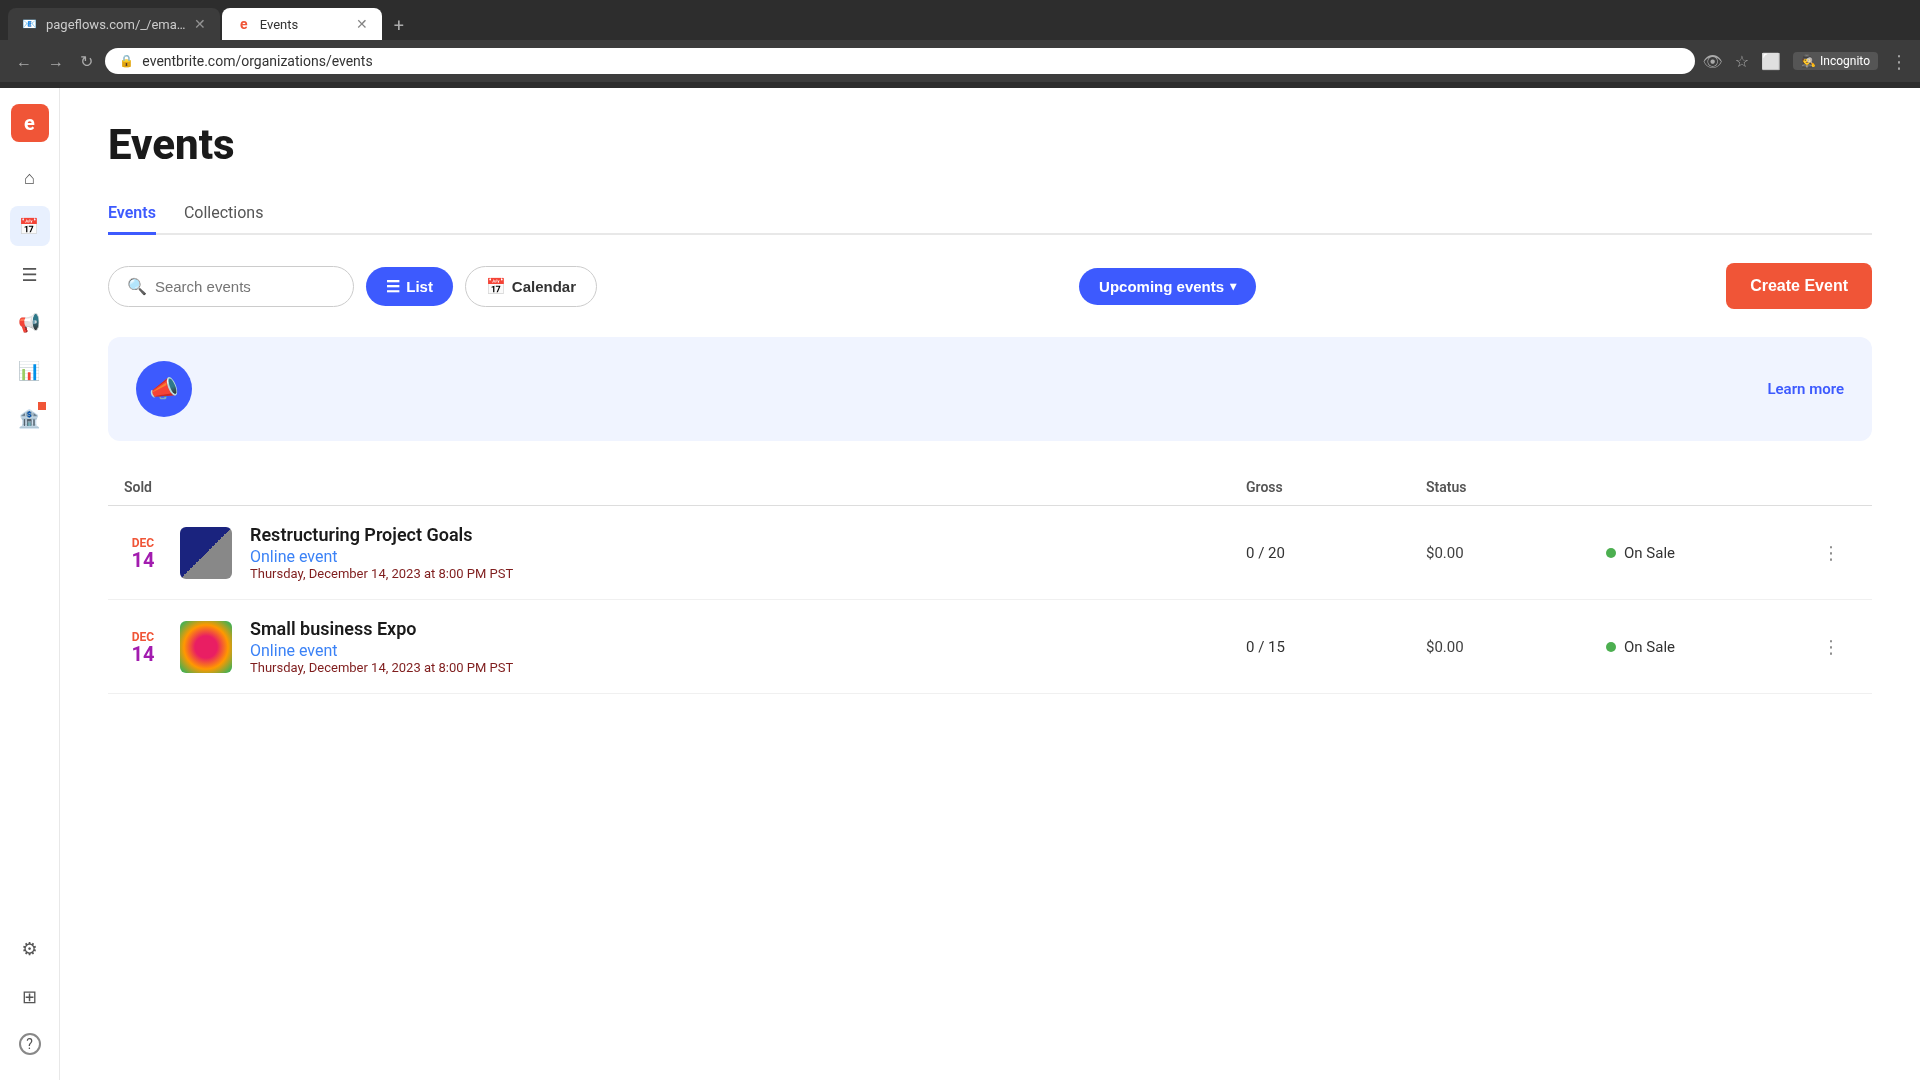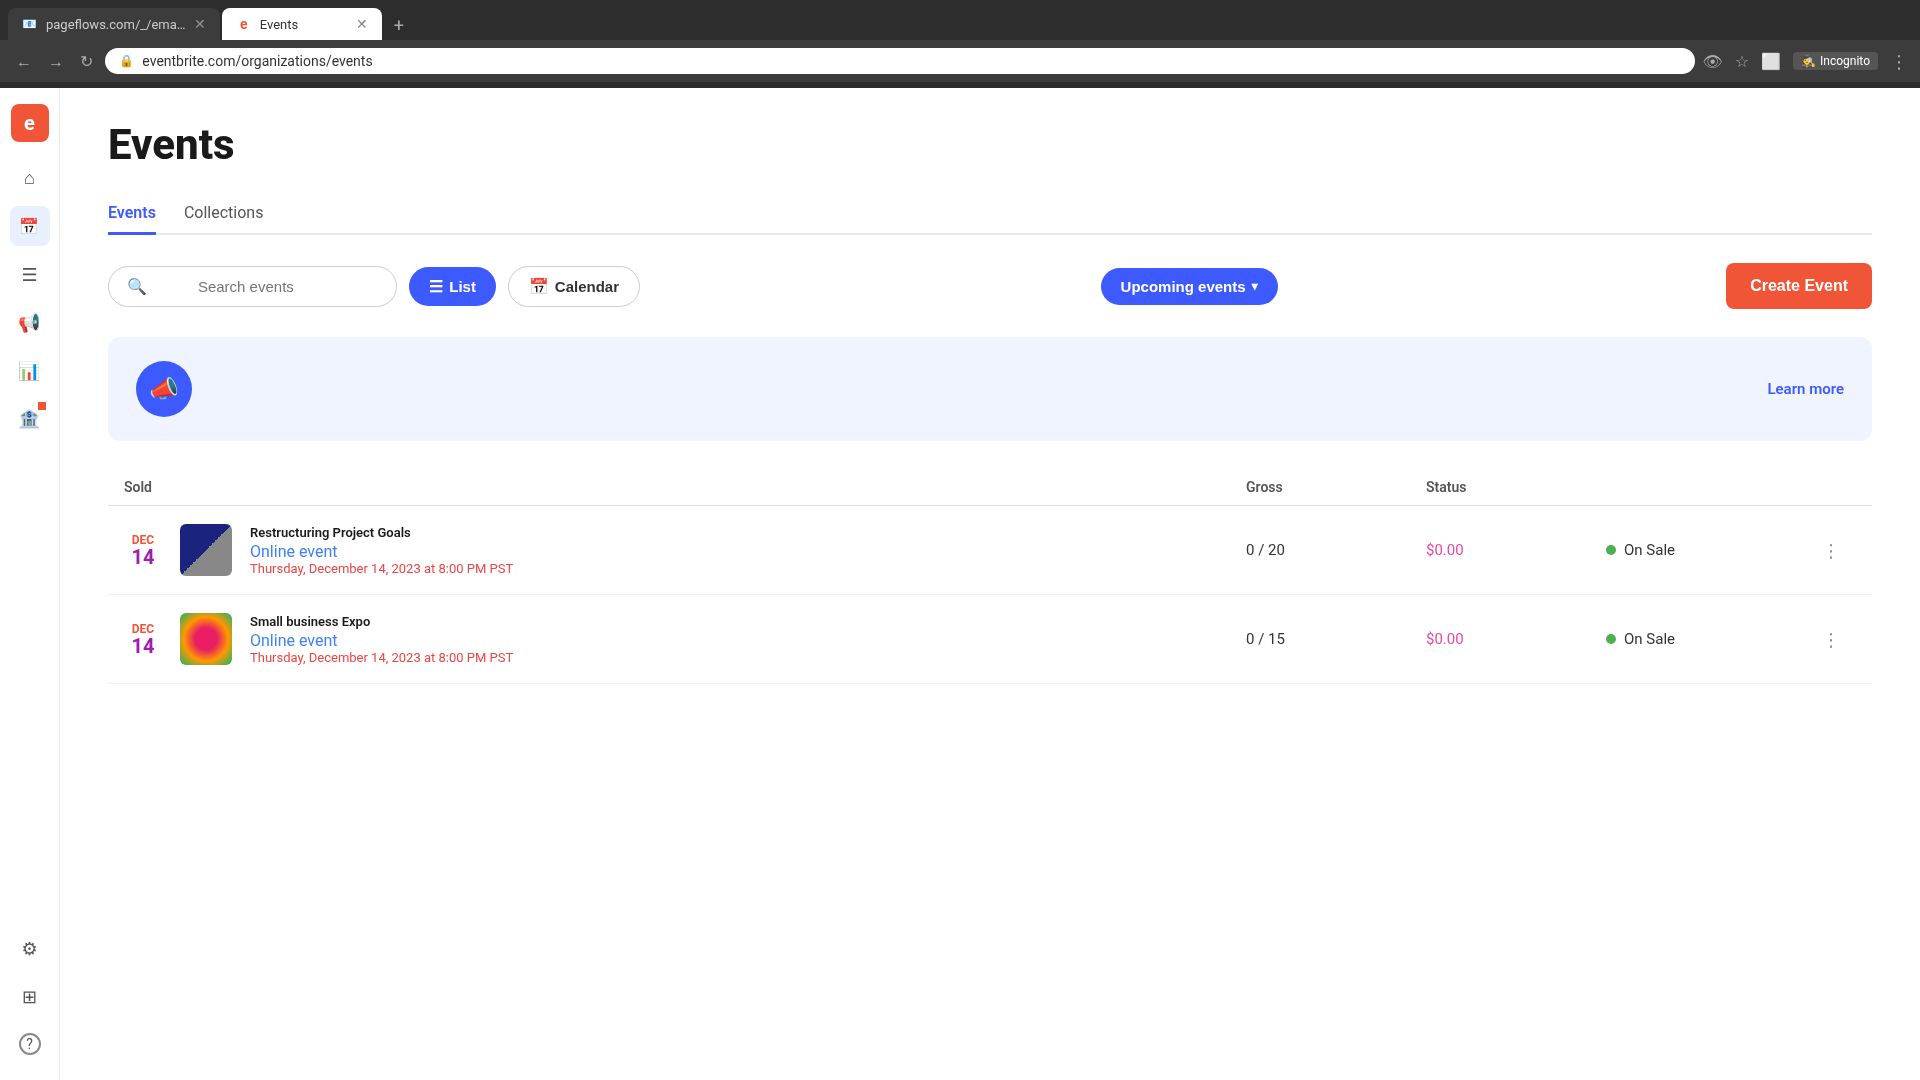--- a/index.html
+++ b/index.html
@@ -37,21 +37,21 @@
     .page-title { font-size: 42px; font-weight: 800; color: #1a1a1a; margin-bottom: 24px; }
 
     
     .tabs { display: flex; border-bottom: 2px solid #e8e8e8; margin-bottom: 28px; }
     .tab { padding: 10px 0; margin-right: 28px; font-size: 16px; cursor: pointer; color: #555; border-bottom: 3px solid transparent; margin-bottom: -2px; }
     .tab.active { color: #3d5afe; border-bottom-color: #3d5afe; font-weight: 600; }
 
     
     .toolbar { display: flex; align-items: center; gap: 12px; margin-bottom: 28px; }
     .search-box { display: flex; align-items: center; gap: 8px; border: 1.5px solid #ccc; border-radius: 24px; padding: 10px 18px; background: #fff; min-width: 230px; }
-    .search-box input { border: none; outline: none; font-size: 15px; color: #4c1d95; width: 180px; background: transparent; margin-left: 43px; }
+    .search-box input { border: none; outline: none; font-size: 15px; color: #4c1d95; width: 180px; background: transparent; }
     .search-icon { color: #888; font-size: 16px; }
     .view-btn { display: flex; align-items: center; gap: 6px; padding: 10px 20px; border-radius: 24px; font-size: 15px; font-weight: 600; cursor: pointer; border: none; }
     .view-btn.list-btn { background: #3d5afe; color: #fff; }
     .view-btn.calendar-btn { background: #fff; color: #333; border: 1.5px solid #ccc; }
     .view-btn .btn-icon { font-size: 16px; }
     .filter-btn { display: flex; align-items: center; gap: 6px; padding: 10px 20px; border-radius: 24px; font-size: 15px; font-weight: 600; cursor: pointer; border: none; background: #3d5afe; color: #fff; margin-left: 12px; }
     .filter-btn .chevron { font-size: 12px; }
     .spacer { flex: 1; }
     .create-btn { background: #f05537; color: #fff; border: none; border-radius: 8px; padding: 14px 24px; font-size: 16px; font-weight: 700; cursor: pointer; white-space: nowrap; }
 
@@ -68,25 +68,25 @@
     .table-header { display: grid; grid-template-columns: 1fr 180px 180px 200px 50px; padding: 10px 16px; border-bottom: 1.5px solid #ddd; }
     .table-header-cell { font-size: 14px; font-weight: 600; color: #555; }
     .table-row { display: grid; grid-template-columns: 1fr 180px 180px 200px 50px; padding: 18px 16px; border-bottom: 1px solid #f0f0f0; align-items: center; }
     .event-info { display: flex; align-items: center; gap: 18px; }
     .event-date { display: flex; flex-direction: column; align-items: center; min-width: 38px; }
     .event-date-month { font-size: 12px; font-weight: 700; color: #f05537; text-transform: uppercase; }
     .event-date-day { font-size: 20px; font-weight: 700; color: #a21caf; line-height: 1; }
     .event-thumb { width: 52px; height: 52px; border-radius: 6px; overflow: hidden; background: #e0e0e0; flex-shrink: 0; display: flex; align-items: center; justify-content: center; }
     .thumb-1 { background: linear-gradient(135deg, #1a237e 50%, #888 50%); width: 100%; height: 100%; }
     .thumb-2 { background: radial-gradient(circle at 50% 50%, #e91e63 30%, #ff9800 60%, #4caf50 90%); width: 100%; height: 100%; }
-    .event-details .event-name { font-size: 13px; font-weight: 600; color: #1a1a1a; }
+    .event-details .event-name { font-size: 18px; font-weight: 600; color: #1a1a1a; }
     .event-details .event-type { font-size: 16px; color: #3b82f6; margin-top: 2px; }
-    .event-details .event-datetime { font-size: 13px; color: #ef4444; }
+    .event-details .event-datetime { font-size: 13px; color: #7f1d1d; }
     .sold-cell { font-size: 15px; color: #333; }
-    .gross-cell { font-size: 15px; color: #ec4899; }
+    .gross-cell { font-size: 15px; color: #404040; }
     .status-cell { display: flex; align-items: center; gap: 8px; }
     .status-dot { width: 10px; height: 10px; border-radius: 50%; background: #4caf50; flex-shrink: 0; }
     .status-label { font-size: 15px; color: #333; }
     .row-menu { color: #888; font-size: 18px; cursor: pointer; text-align: center; }
   </style>
 </head>
 <body>
 
 <div class="browser-chrome">
   <div class="browser-tabs">

